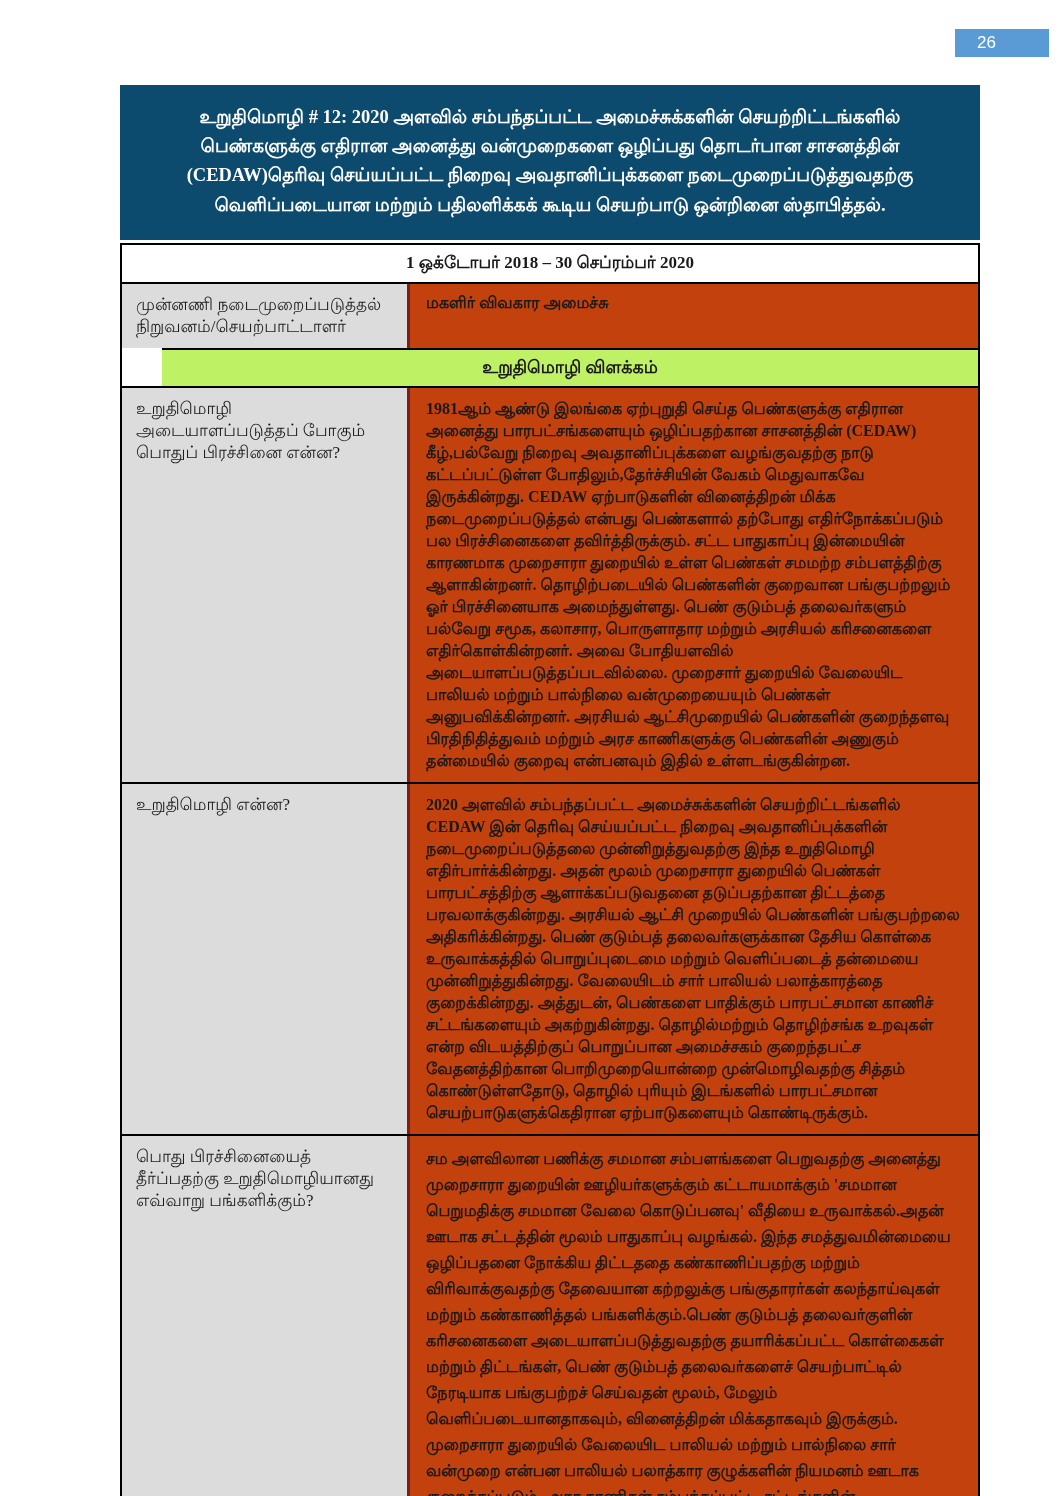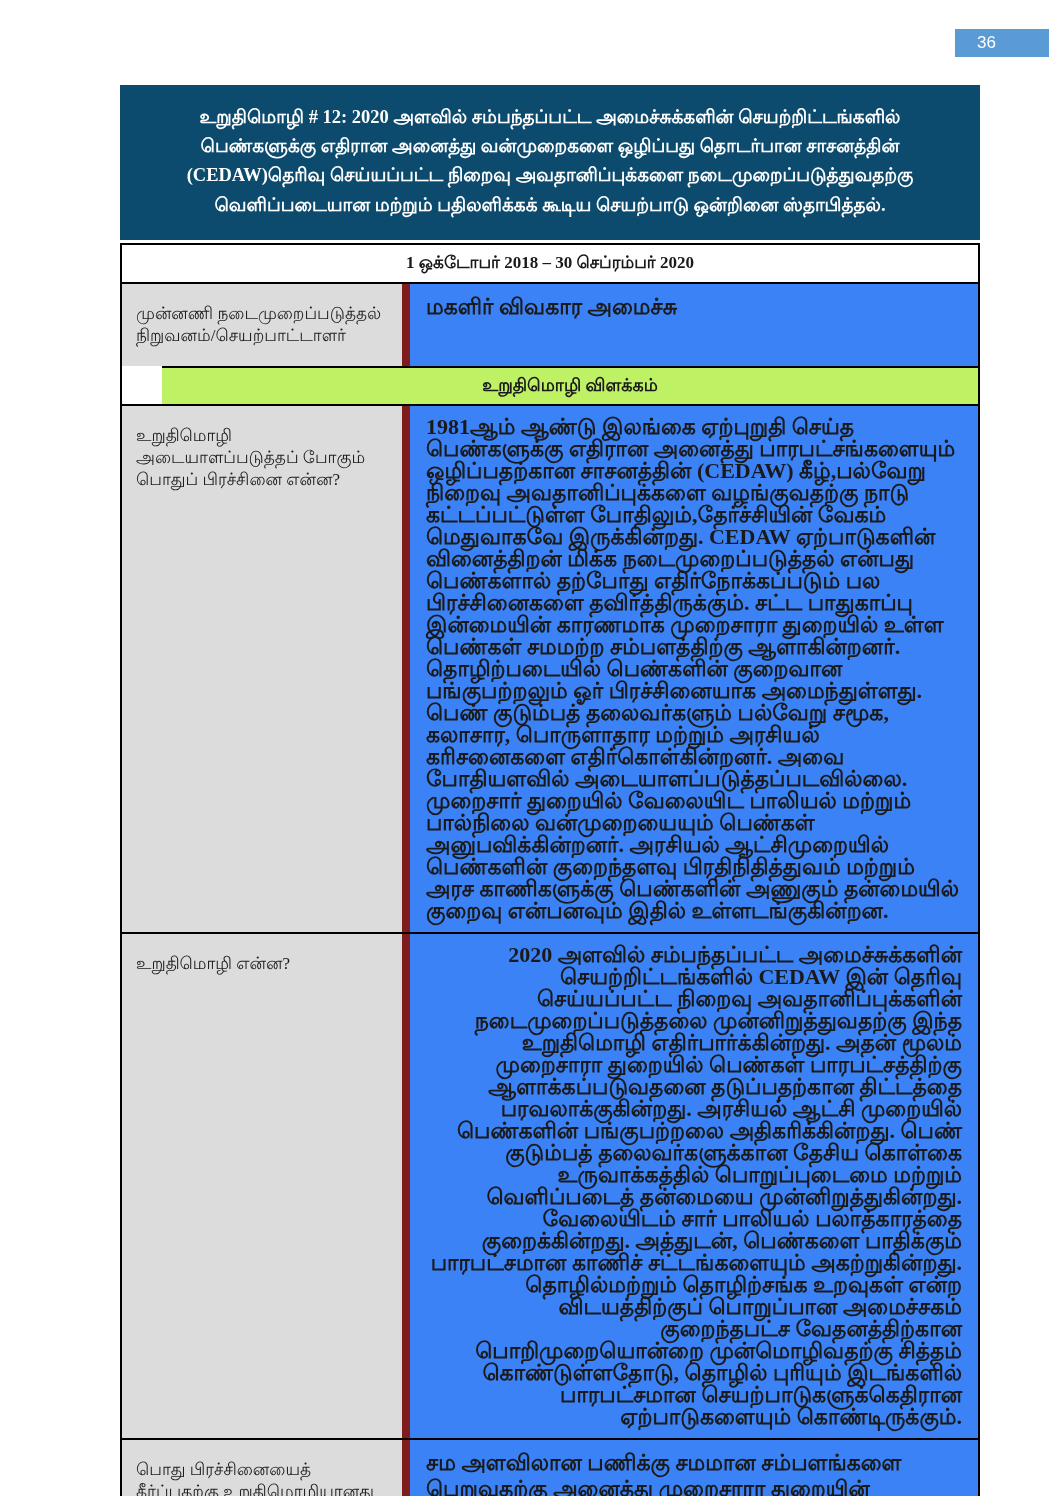--- a/index.html
+++ b/index.html
@@ -55,30 +55,30 @@
     font-size: 17px;
     padding: 8px 10px;
     background: #ffffff;
     border-radius: 11px;
   }
 
   .split-row { display: grid; grid-template-columns: 288px 1fr; }
 
   .label-cell {
     background: #dcdcdc;
-    border-right: 8px solid #7f1d1d;
-    padding: 19px 14px;
+    border-right: 3px solid #7f1d1d;
+    padding: 10px 14px;
     font-size: 17px;
     line-height: 1.3;
   }
 
   .value-cell {
-    background: #3b82f6;
+    background: #c2410c;
     padding: 10px 16px;
-    font-size: 22px;
+    font-size: 16px;
   }
 
   .lead-row .value-cell { font-weight: bold; min-height: 62px; }
 
   .section-row {
     background: #bef264;
     text-align: center;
     font-weight: bold;
     font-size: 17.5px;
     padding: 7px 10px;
@@ -87,28 +87,28 @@
 
   .answer {
     font-weight: bold;
     line-height: 22px;
     text-align: left;
   }
   .qa-row-1 .answer, .qa-row-2 .answer { line-height: 22px; }
   .qa-row-3 .answer { line-height: 26px; }
 
   .qa-row-1 .value-cell { min-height: 343px; }
-  .qa-row-2 .value-cell { min-height: 318px; text-align: right; }
+  .qa-row-2 .value-cell { min-height: 318px; }
   .qa-row-3 .value-cell { min-height: 383px; }
 </style>
 </head>
 <body>
 
 <div class="page-badge">
-  <span>36</span>
+  <span>26</span>
 </div>
 
 <div class="doc">
 
   <div class="promise-header">உறுதிமொழி # 12: 2020 அளவில் சம்பந்தப்பட்ட அமைச்சுக்களின் செயற்றிட்டங்களில் பெண்களுக்கு எதிரான அனைத்து வன்முறைகளை ஒழிப்பது தொடர்பான சாசனத்தின் (CEDAW)தெரிவு செய்யப்பட்ட நிறைவு அவதானிப்புக்களை நடைமுறைப்படுத்துவதற்கு வெளிப்படையான மற்றும் பதிலளிக்கக் கூடிய செயற்பாடு ஒன்றினை ஸ்தாபித்தல்.</div>
 
   <div class="table-wrap">
 
     <div class="t-row period-row">1 ஒக்டோபர் 2018 – 30 செப்ரம்பர் 2020</div>
 

